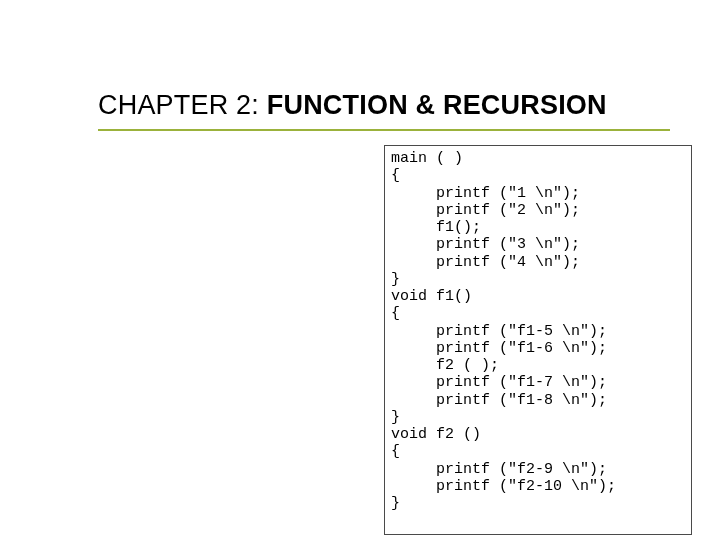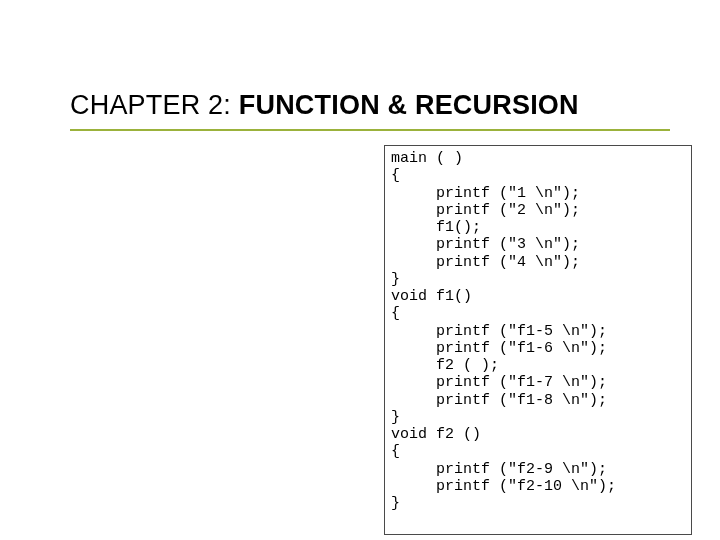--- a/index.html
+++ b/index.html
@@ -9,21 +9,21 @@
     height: 540px;
     background: #ffffff;
     font-family: Arial, Helvetica, sans-serif;
     overflow: hidden;
   }
   .slide {
     position: relative;
     width: 720px;
     height: 540px;
     box-sizing: border-box;
-    padding: 90px 50px 0 70px;
+    padding: 90px 50px 0 98px;
   }
   .title {
     font-size: 27px;
     font-weight: normal;
     color: #000;
     margin: 0 0 8px 0;
     letter-spacing: 0.2px;
   }
   .title .bold {
     font-weight: bold;

